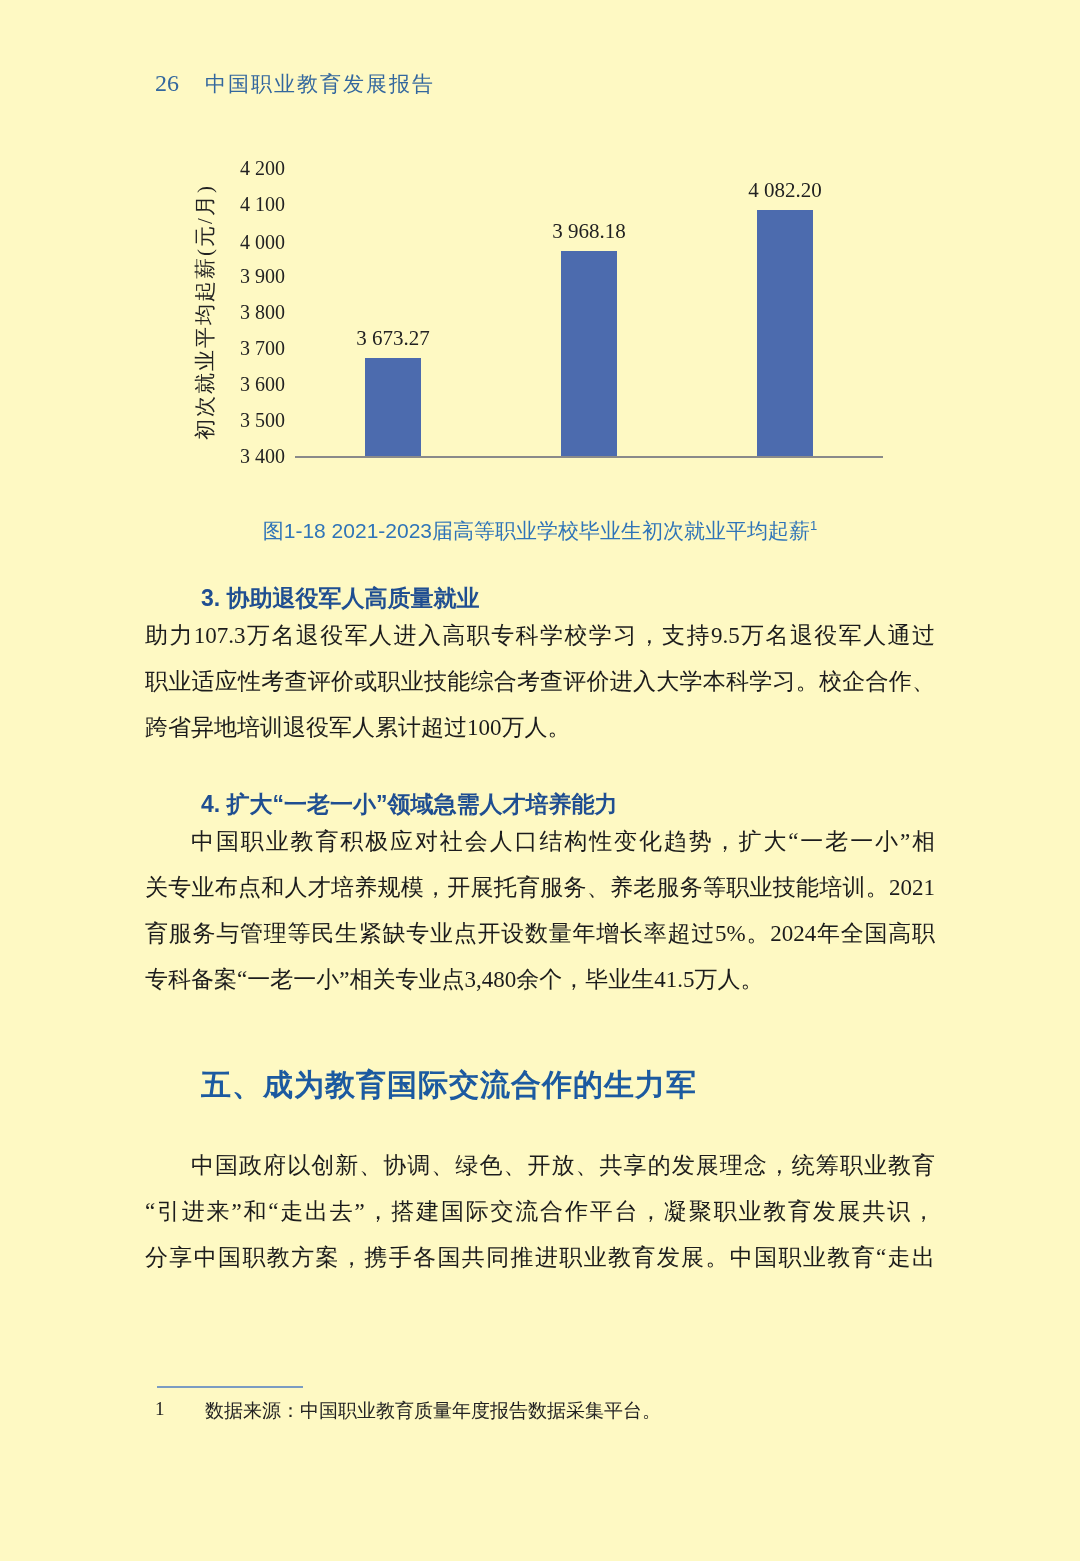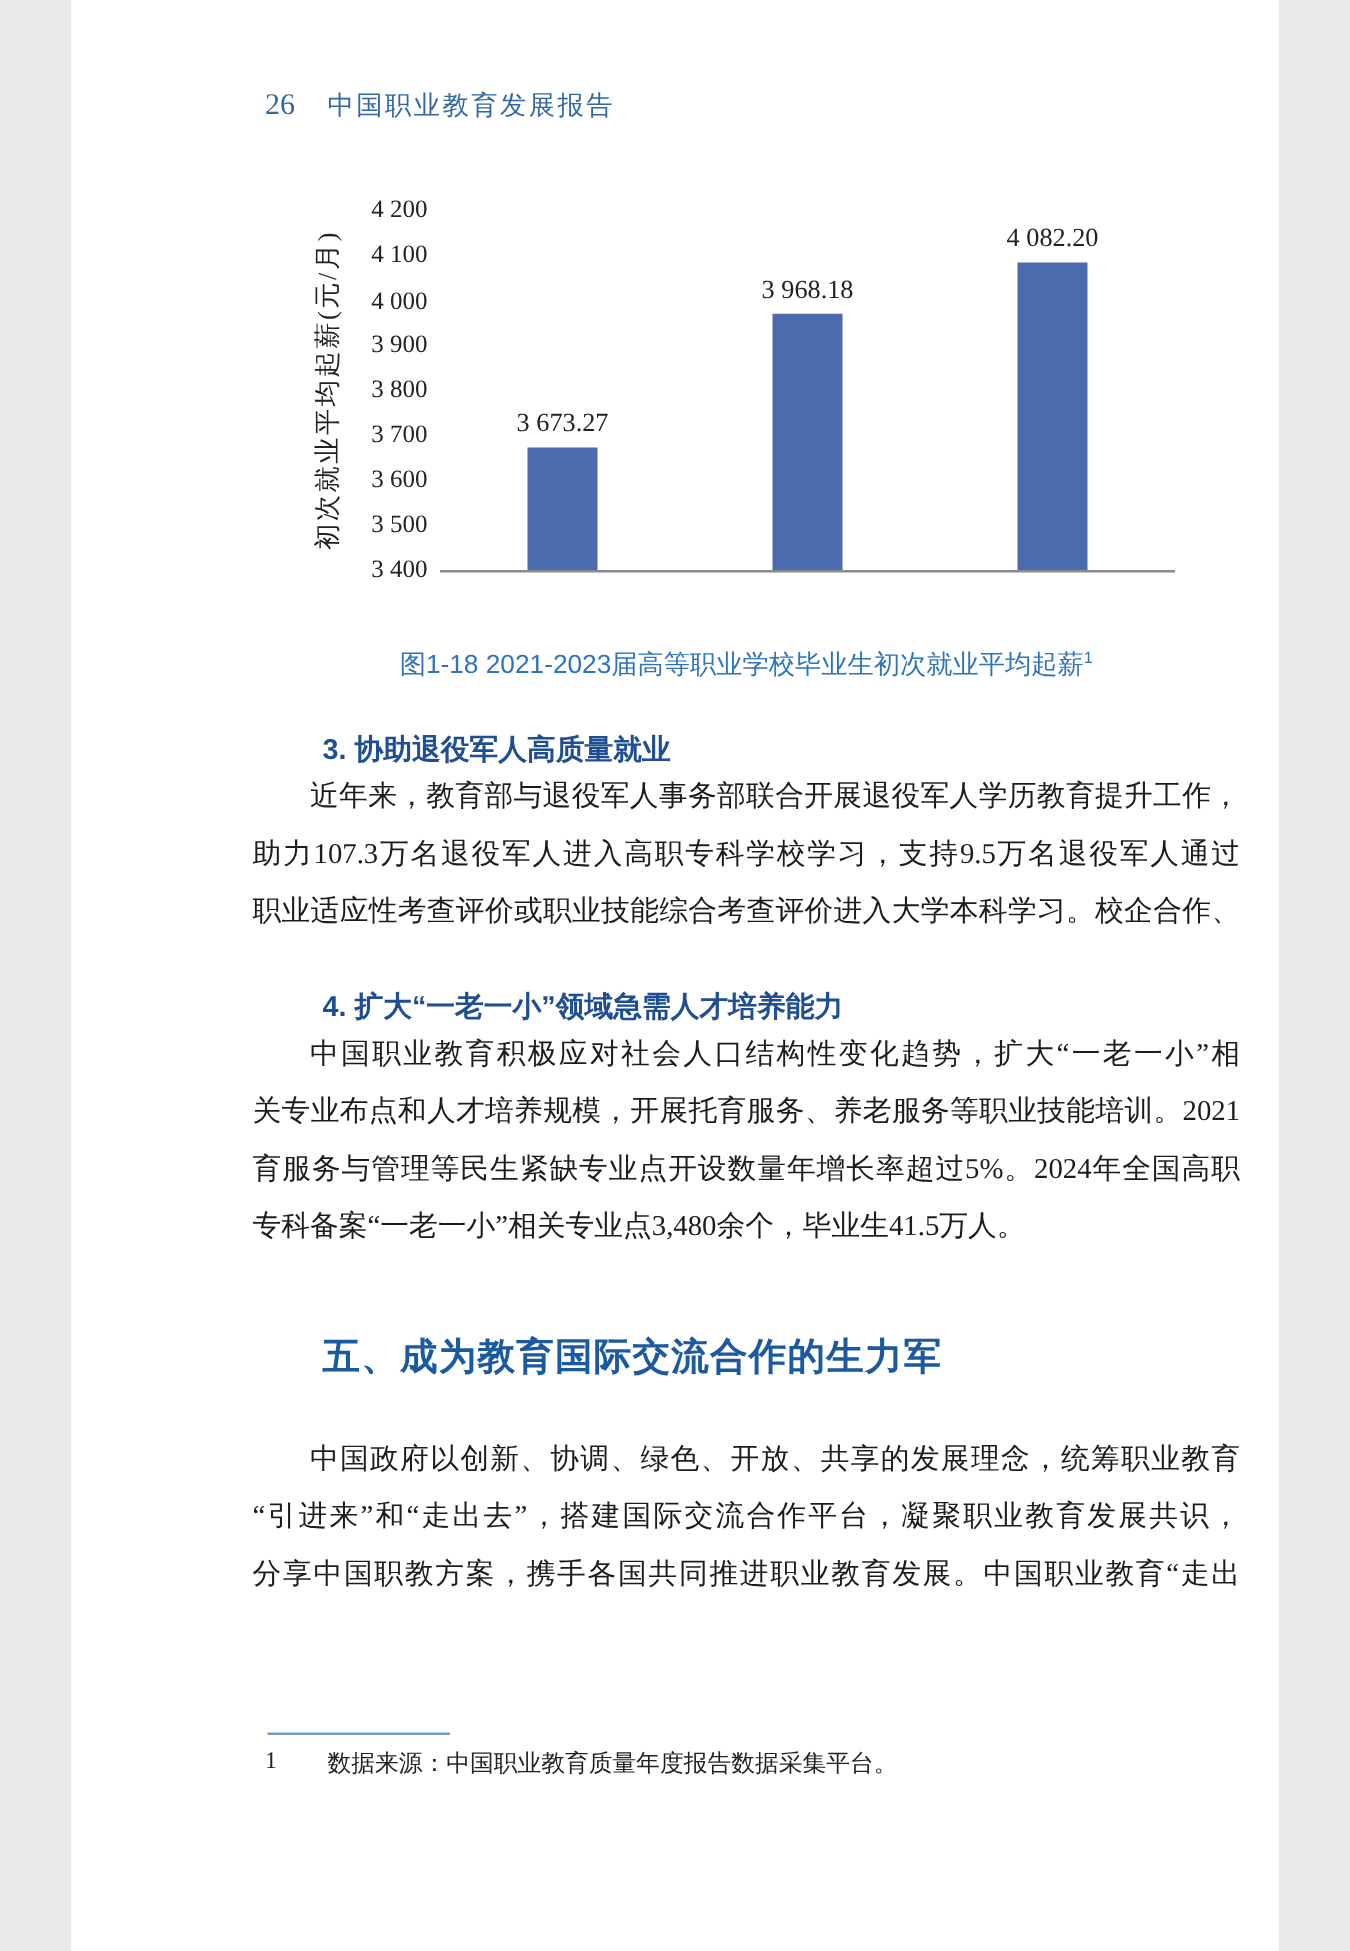--- a/index.html
+++ b/index.html
@@ -1,18 +1,18 @@
 <!DOCTYPE html>
 <html lang="zh" style="--title-blue: #33679e; --caption-blue: #2f74b8; --subheading-blue: #1f4e91; --bigheading-blue: #1c5aa0; --bar-blue: #4c6bae; --footline-blue: #7b9cc2; --body-text: #1c1c1c;"><head>
 <meta charset="utf-8">
 <style>
   html,body { margin:0; padding:0; background:#e9e9e9; }
   .page {
-    position:relative; width:966px; height:1561px; margin:0 auto;
-    background:#ffffff; overflow:hidden;
+    position:relative; width:1080px; height:1561px; margin:0 auto;
+    background:#fef9c3; overflow:hidden;
     font-family:"Liberation Serif","DejaVu Serif",serif;
     color:var(--body-text,#1c1c1c);
   }
 
   
   .page-header {
     position:absolute; top:70px; left:155px;
     display:flex; align-items:baseline; gap:26px;
     color:var(--title-blue,#33679e);
   }
@@ -119,23 +119,23 @@
               <div class="bar-value">4 082.20</div>
               <div class="bar" style="height: 245.592px; background: rgb(76, 107, 174);"></div>
             </div>
           </div>
       </div>
       <figcaption class="caption"><span>图1-18 2021-2023届高等职业学校毕业生初次就业平均起薪</span><sup>1</sup></figcaption>
     </figure>
 
     <h3 class="subhead">3. 协助退役军人高质量就业</h3>
     <p class="para">
-      <span class="line indent">近年来，教育部与退役军人事务部联合开展退役军人学历教育提升工作，</span>
       <span class="line">助力107.3万名退役军人进入高职专科学校学习，支持9.5万名退役军人通过</span>
       <span class="line">职业适应性考查评价或职业技能综合考查评价进入大学本科学习。校企合作、</span>
+      <span class="line end">跨省异地培训退役军人累计超过100万人。</span>
     </p>
 
     <h3 class="subhead">4. 扩大“一老一小”领域急需人才培养能力</h3>
     <p class="para">
       <span class="line indent">中国职业教育积极应对社会人口结构性变化趋势，扩大“一老一小”相</span>
       <span class="line">关专业布点和人才培养规模，开展托育服务、养老服务等职业技能培训。2021</span>
       <span class="line">育服务与管理等民生紧缺专业点开设数量年增长率超过5%。2024年全国高职</span>
       <span class="line end">专科备案“一老一小”相关专业点3,480余个，毕业生41.5万人。</span>
     </p>
 

